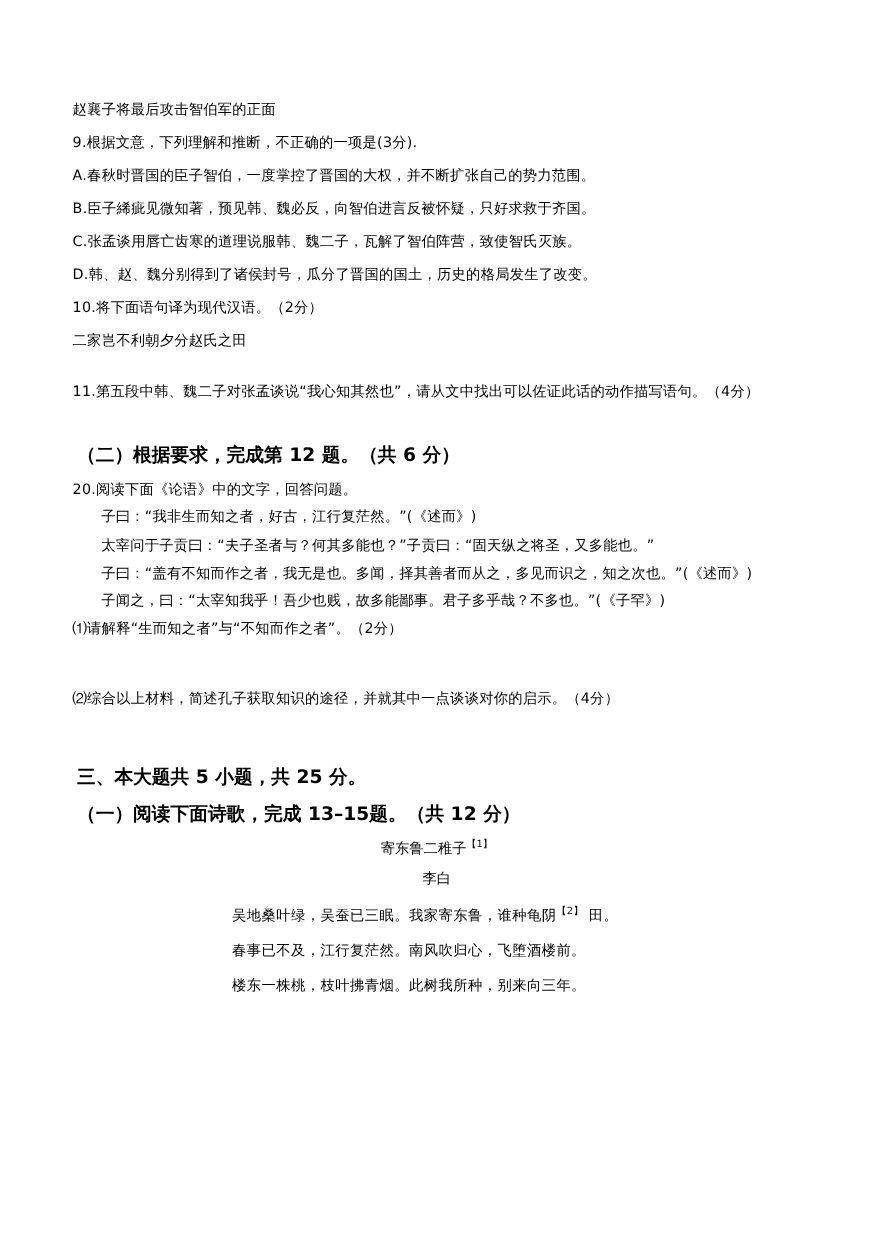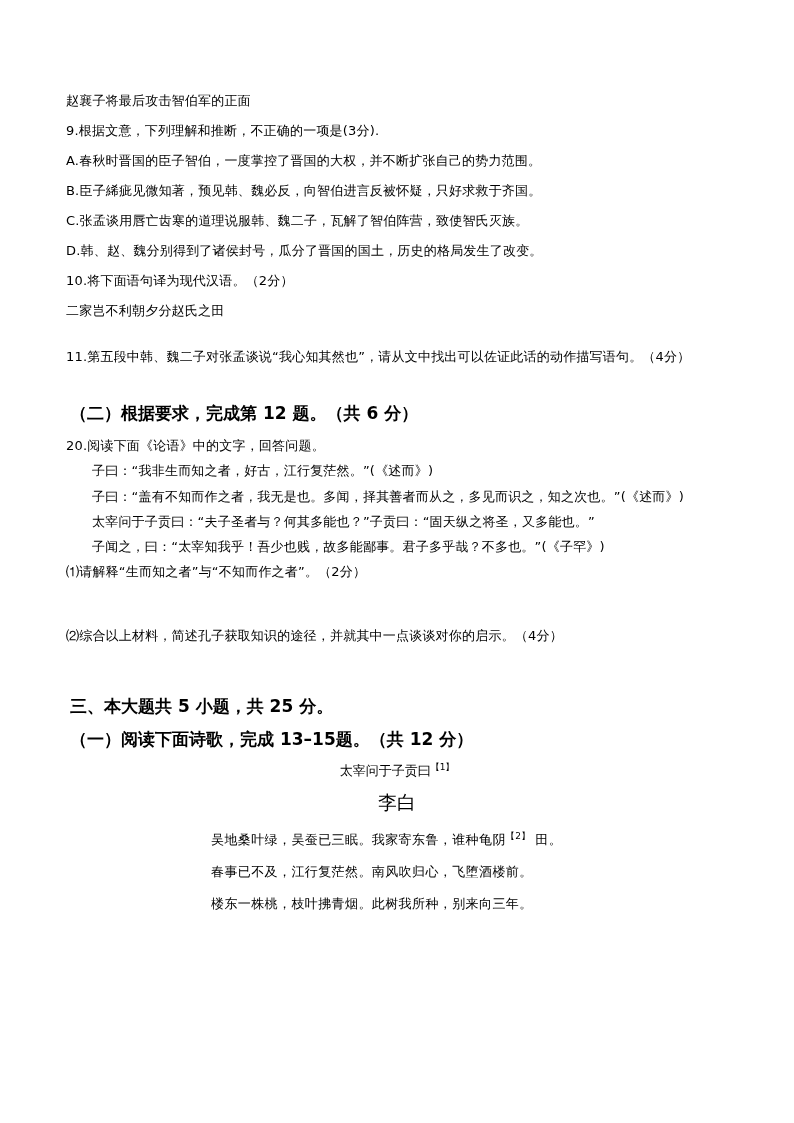--- a/index.html
+++ b/index.html
@@ -48,21 +48,21 @@
     font-weight: bold;
     margin: 0 0 10px 4px;
   }
   .poem-title {
     text-align: center;
     font-size: 13px;
     margin: 0 0 10px 0;
   }
   .poem-author {
     text-align: center;
-    font-size: 19px;
+    font-size: 13px;
     margin: 0 0 14px 0;
   }
   .poem-line {
     font-size: 13px;
     margin: 0 0 14px 0;
     padding-left: 145px;
     letter-spacing: 0.4px;
   }
   sup.note {
     font-size: 9px;
@@ -89,35 +89,35 @@
   <div class="gap-md"></div>
 
   <p class="line">11.第五段中韩、魏二子对张孟谈说“我心知其然也”，请从文中找出可以佐证此话的动作描写语句。（4分）</p>
 
   <div class="gap-lg"></div>
 
   <p class="section-head">（二）根据要求，完成第 12 题。（共 6 分）</p>
   <p class="line tight">20.阅读下面《论语》中的文字，回答问题。</p>
 
   <p class="line tight indent1">子曰：“我非生而知之者，好古，江行复茫然。”(《述而》)</p>
+  <p class="line tight indent1">太宰问于子贡曰：“夫子圣者与？何其多能也？”子贡曰：“固天纵之将圣，又多能也。”</p>
   <p class="line tight indent1">子曰：“盖有不知而作之者，我无是也。多闻，择其善者而从之，多见而识之，知之次也。”(《述而》)</p>
-  <p class="line tight indent1">太宰问于子贡曰：“夫子圣者与？何其多能也？”子贡曰：“固天纵之将圣，又多能也。”</p>
   <p class="line tight indent1">子闻之，曰：“太宰知我乎！吾少也贱，故多能鄙事。君子多乎哉？不多也。”(《子罕》)</p>
 
   <p class="line">⑴请解释“生而知之者”与“不知而作之者”。（2分）</p>
 
   <div class="blankspace"></div>
 
   <p class="line">⑵综合以上材料，简述孔子获取知识的途径，并就其中一点谈谈对你的启示。（4分）</p>
 
   <div class="gap-xl"></div>
 
   <p class="section-head">三、本大题共 5 小题，共 25 分。</p>
   <p class="section-head">（一）阅读下面诗歌，完成 13–15题。（共 12 分）</p>
 
-  <p class="poem-title"><span>太宰问于子贡曰</span><sup class="note">【1】</sup></p>
+  <p class="poem-title"><span>寄东鲁二稚子</span><sup class="note">【1】</sup></p>
   <p class="poem-author">李白</p>
 
   <p class="poem-line"><span>吴地桑叶绿，吴蚕已三眠。我家寄东鲁，谁种龟阴</span><sup class="note">【2】</sup><span> 田。</span></p>
   <p class="poem-line"><span>春事已不及，江行复茫然。南风吹归心，飞堕酒楼前。</span></p>
   <p class="poem-line"><span>楼东一株桃，枝叶拂青烟。此树我所种，别来向三年。</span></p>
 
 </div>
 
 </body></html>

